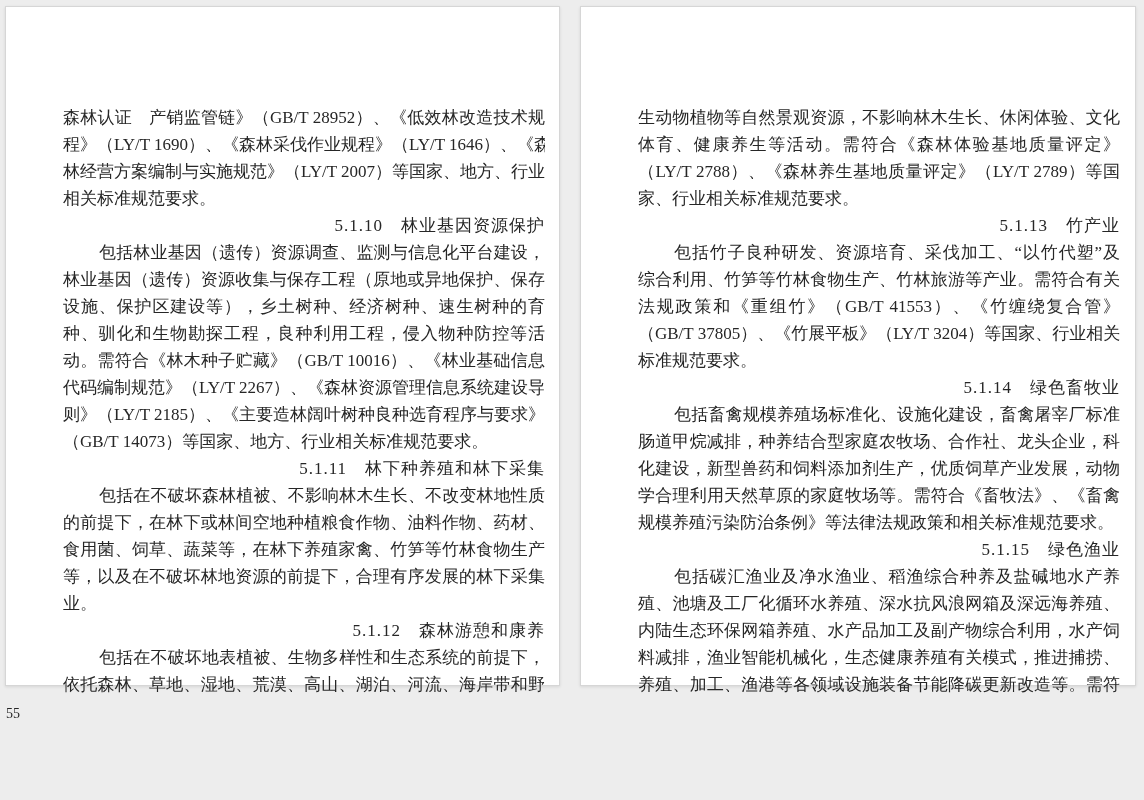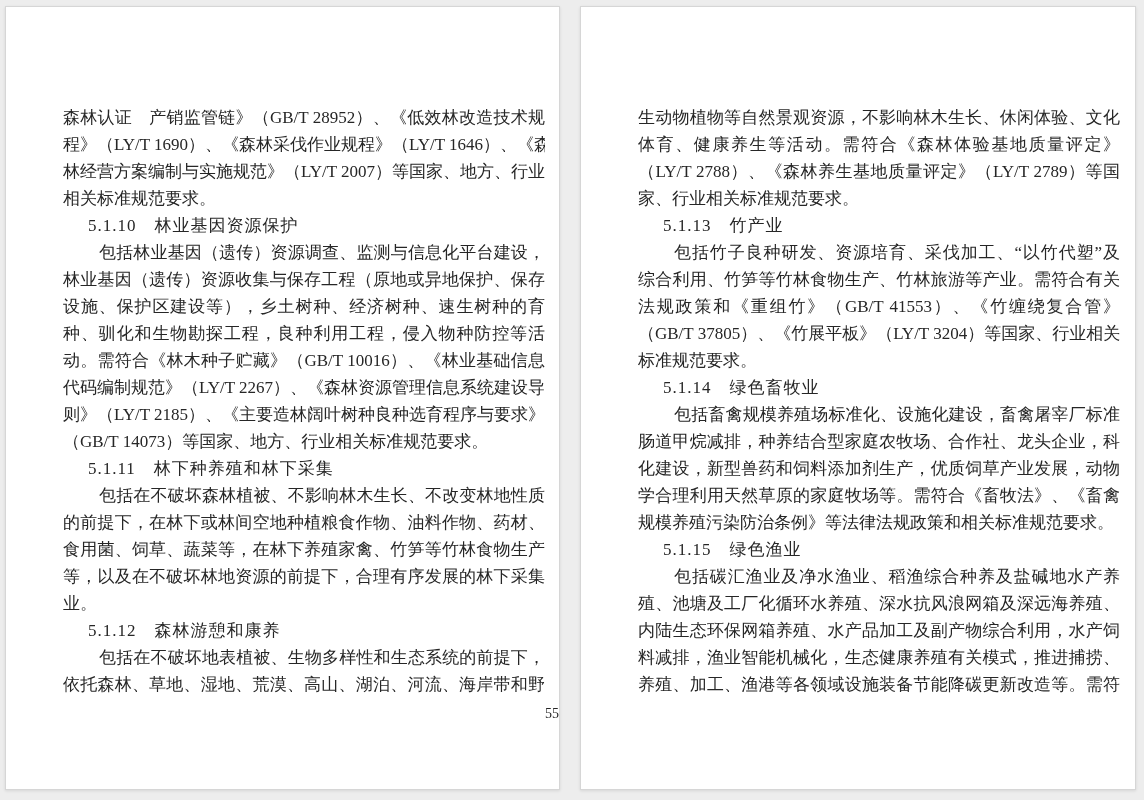--- a/index.html
+++ b/index.html
@@ -12,21 +12,21 @@
     font-family: "Liberation Serif", "DejaVu Serif", serif;
   }
   .spread {
     position: relative;
     width: 1144px;
     height: 800px;
   }
   .page {
     position: absolute;
     top: 6px;
-    height: 784px;
+    height: 680px;
     background: #ffffff;
     border: 1px solid #d6d6d6;
     box-shadow: 0 1px 3px rgba(0,0,0,0.10);
     box-sizing: border-box;
   }
   .page.left  { left: 5px;   width: 555px; }
   .page.right { left: 580px; width: 556px; }
   .page-body {
     position: absolute;
     top: 97px;
@@ -50,31 +50,32 @@
   
   .line.p {
     text-indent: 36px;
     text-align: justify;
     text-align-last: justify;
   }
   
   .line.h {
     text-indent: 25px;
     letter-spacing: 1px;
+    text-align: right;
   }
   
   .line.e {
     text-align: left;
   }
   .page-number {
     position: absolute;
     top: 699px;
     left: 0;
     width: 100%;
-    text-align: right;
+    text-align: left;
     font-size: 14px;
     color: #262626;
   }
 </style>
 </head>
 <body>
 
 <div class="spread">
 
   <div class="page left">

